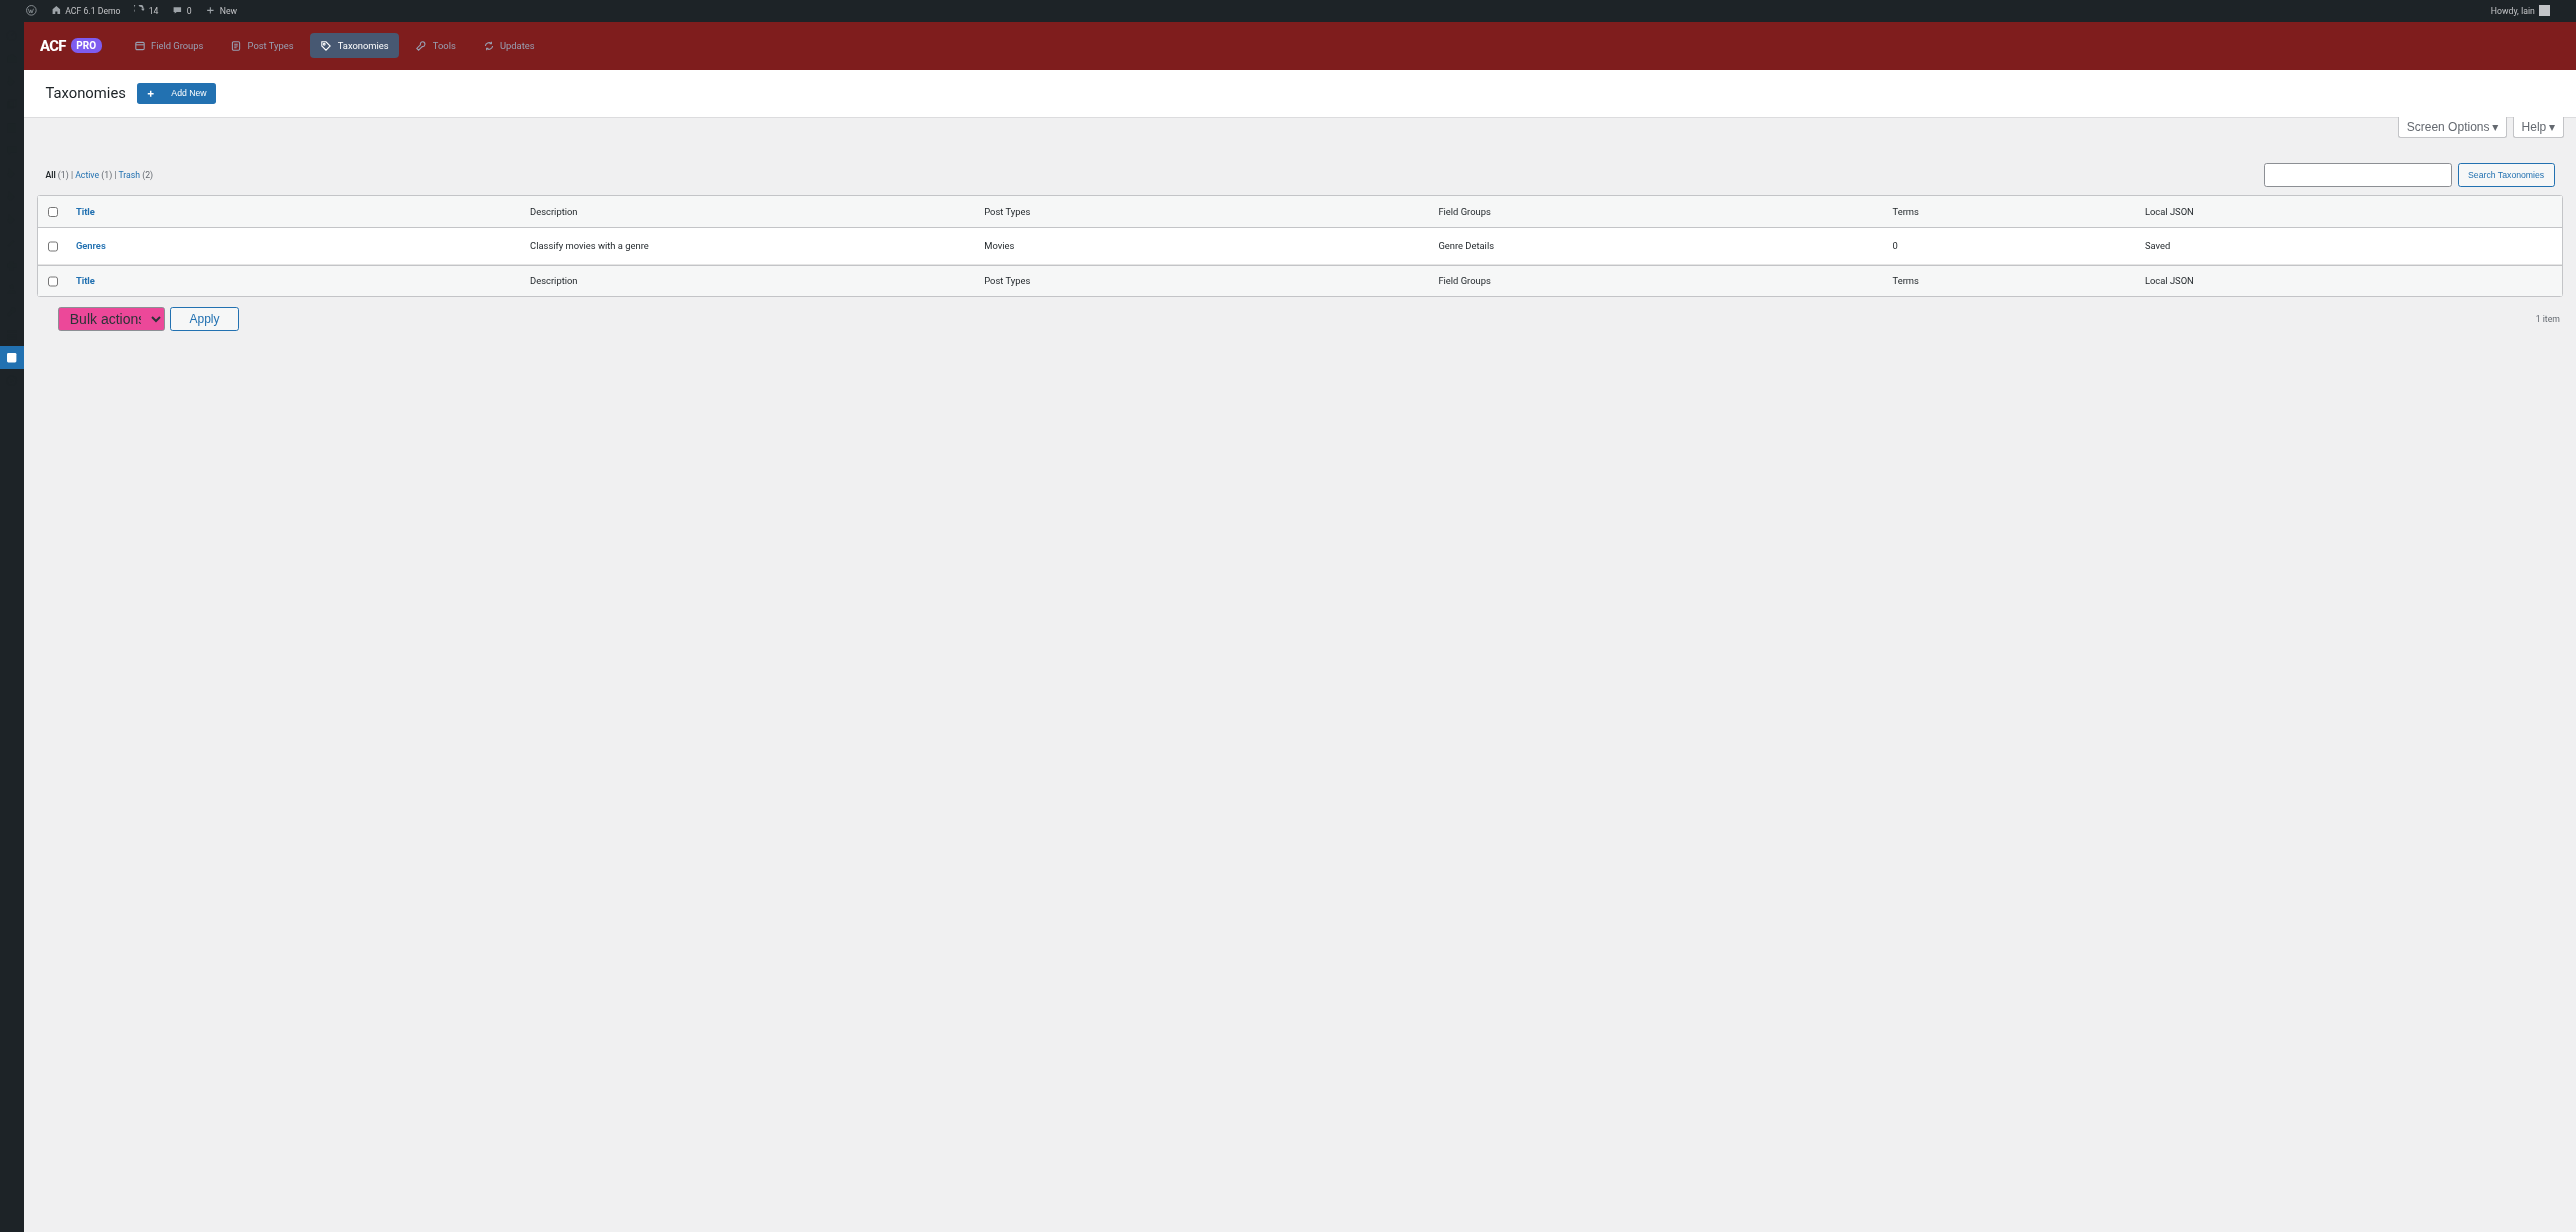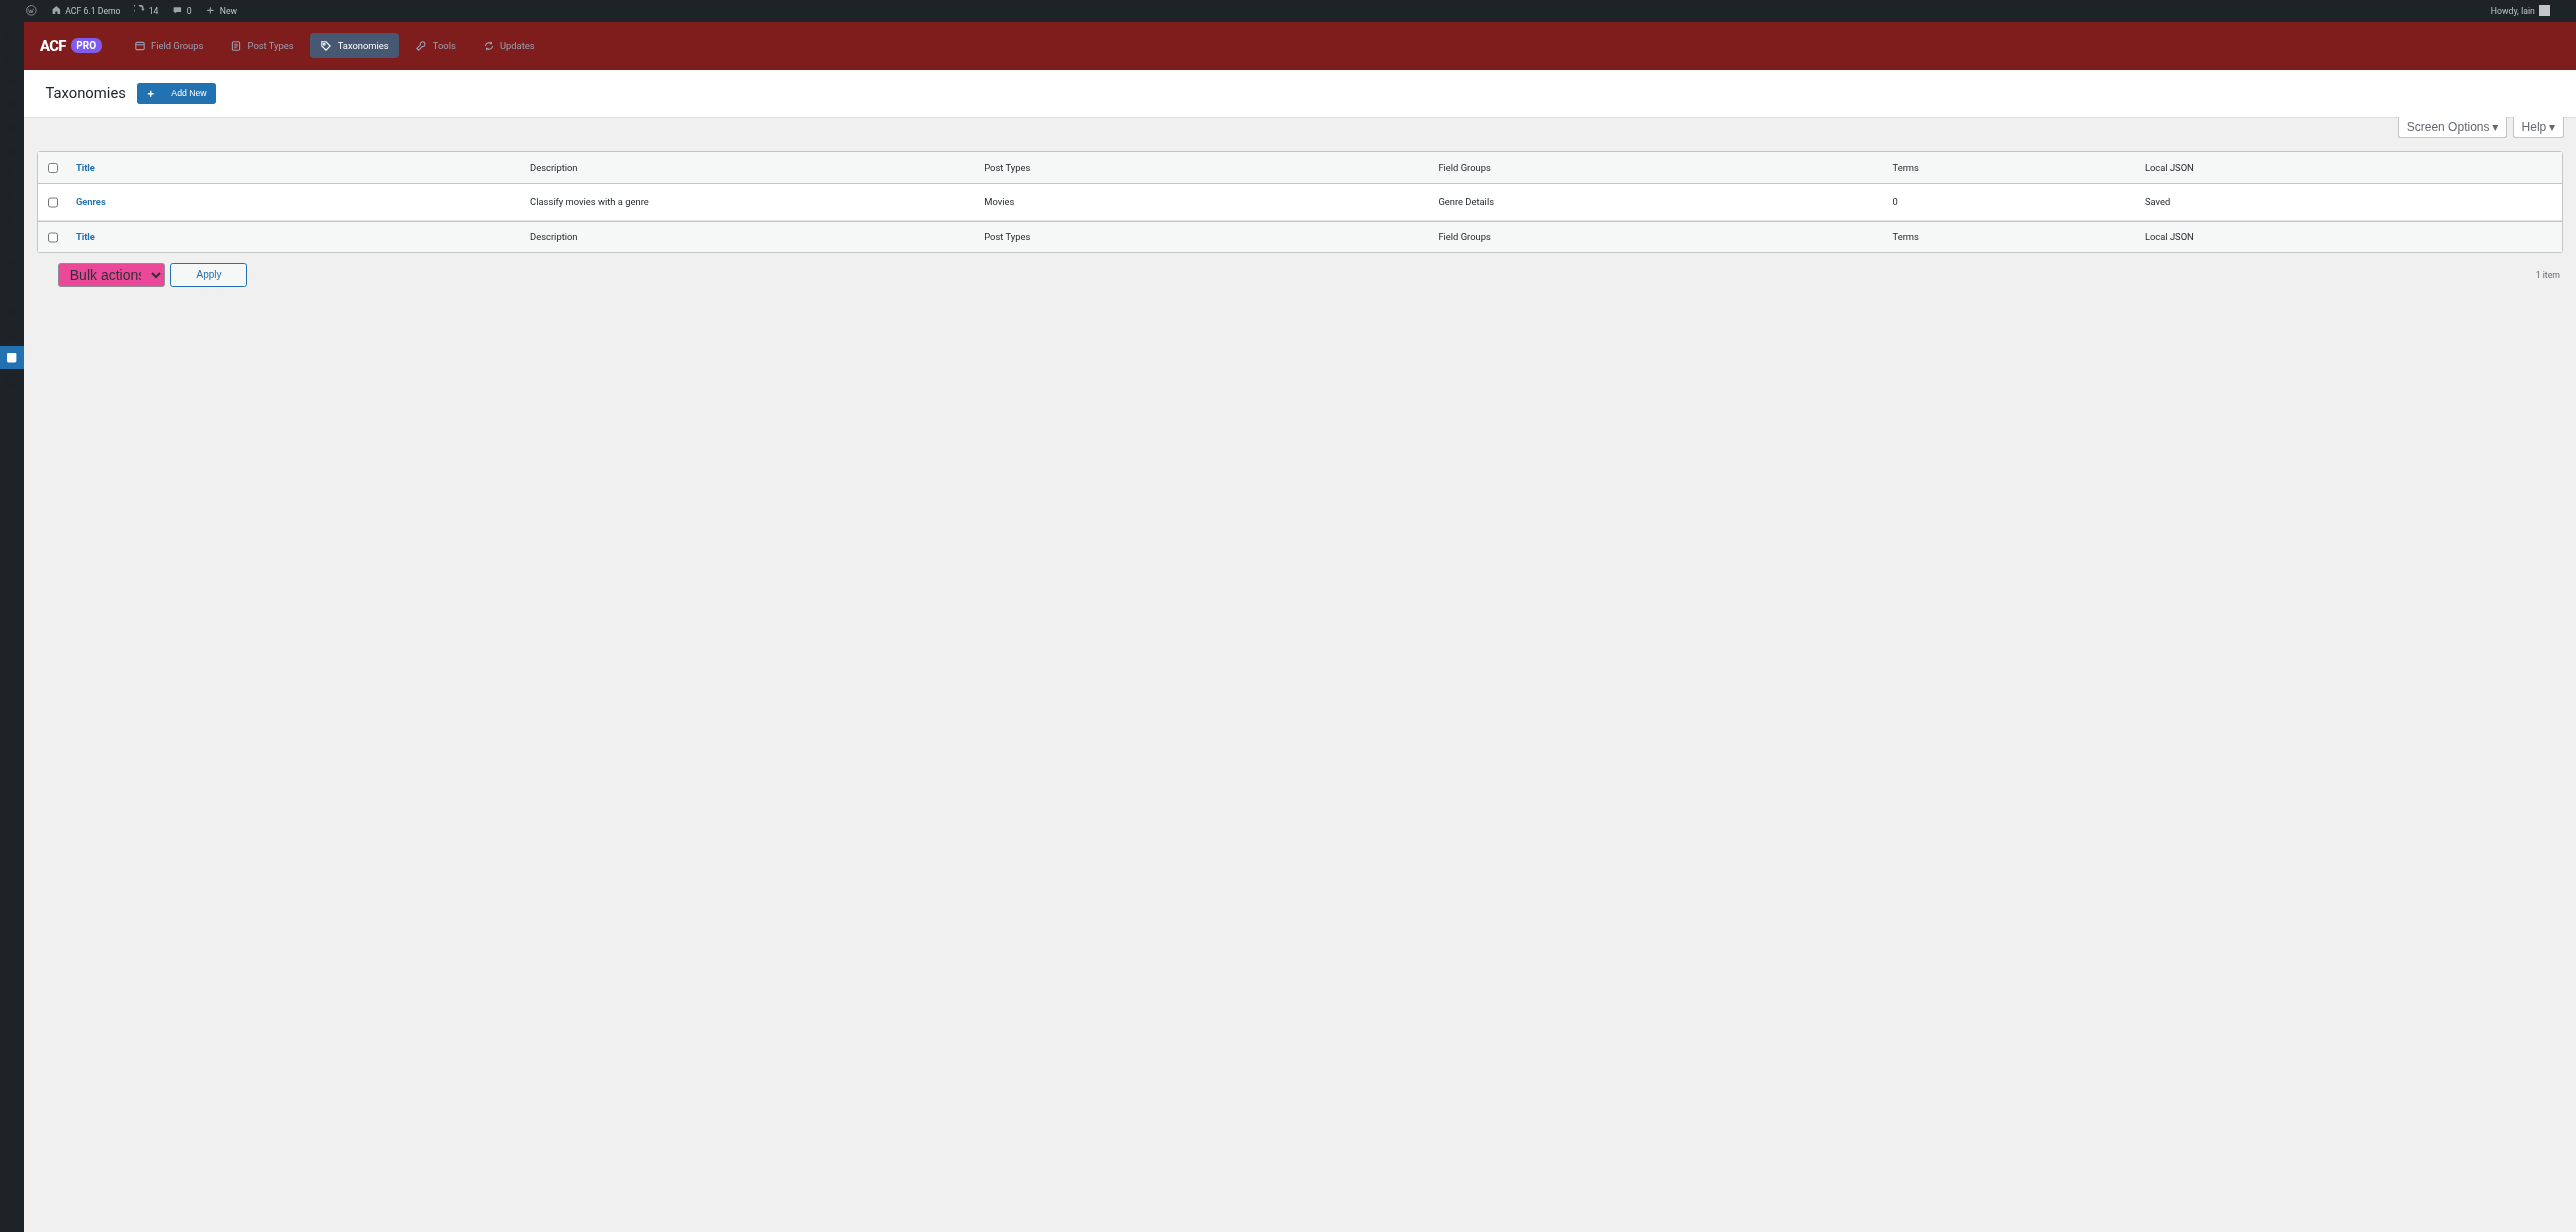--- a/index.html
+++ b/index.html
@@ -54,21 +54,21 @@
 .list-table tfoot th { border-bottom: none; border-top: 0.7px solid #c3c4c7; }
 .list-table tbody td { padding: 12px 8px; font-size: 9.4px; border-bottom: 0.7px solid #e5e5e5; vertical-align: top; }
 .list-table .check-col { width: 29.5px; text-align: center; }
 .list-table input[type=checkbox] { width: 10.7px; height: 10.7px; border: 0.7px solid #8c8f94; border-radius: 2px; vertical-align: middle; }
 .col-title-link { color: #2271b1; font-weight: 600; cursor: pointer; }
 .sortable-th { color: #2271b1; font-weight: 700; cursor: pointer; }
 
 .bulk-row { display: flex; justify-content: space-between; align-items: center; margin-top: 9.4px; padding: 0 2.7px; }
 .bulk-left { display: flex; gap: 5.4px; }
 .bulk-select { width: 107px; height: 24px; border: 0.7px solid #8c8f94; border-radius: 2.7px; padding: 0 6.7px; background: #ec4899; font-size: 14px; color: #2c3338; margin-left: 18px; }
-.apply-btn { height: 24px; padding: 0 25px; background: #f6f7f7; border: 0.7px solid #2271b1; color: #2271b1; border-radius: 2.7px; font-size: 10px; cursor: pointer; }
+.apply-btn { height: 24px; padding: 0 18px; background: #f6f7f7; border: 0.7px solid #2271b1; color: #2271b1; border-radius: 2.7px; font-size: 12px; cursor: pointer; }
 .item-count { color: #646970; font-size: 8.7px; }
 
 .col-title-w { width: 18%; }
 .col-desc-w { width: 18%; }
 .col-pt-w { width: 18%; }
 .col-fg-w { width: 18%; }
 .col-terms-w { width: 10%; }
 </style>
 </head>
 <body>
@@ -262,20 +262,29 @@
         <span>▾</span>
       </button>
     <button class="screen-meta-btn">
         <span>Help</span> 
         <span>▾</span>
       </button>
   </div>
 
   <div class="main-wrap">
 
+    <div class="filter-row">
+      <div class="subsubsub">
+        <span class="current"><span>All</span></span> <span class="count">(1)</span><span>  |  </span><span class="filter-link">Active</span> <span class="count">(1)</span><span>  |  </span><span class="filter-link">Trash</span> <span class="count">(2)</span>
+      </div>
+      <div class="search-group">
+        <input type="text" class="search-input" style="">
+        <button class="search-btn">Search Taxonomies</button>
+      </div>
+    </div>
 
     <table class="list-table">
       <thead>
         <tr>
           <th class="check-col"><input type="checkbox" style=""></th>
           <th class="col-title-w"><span class="sortable-th">Title</span></th>
           <th class="col-desc-w">Description</th>
           <th class="col-pt-w">Post Types</th>
           <th class="col-fg-w">Field Groups</th>
           <th class="col-terms-w">Terms</th>

